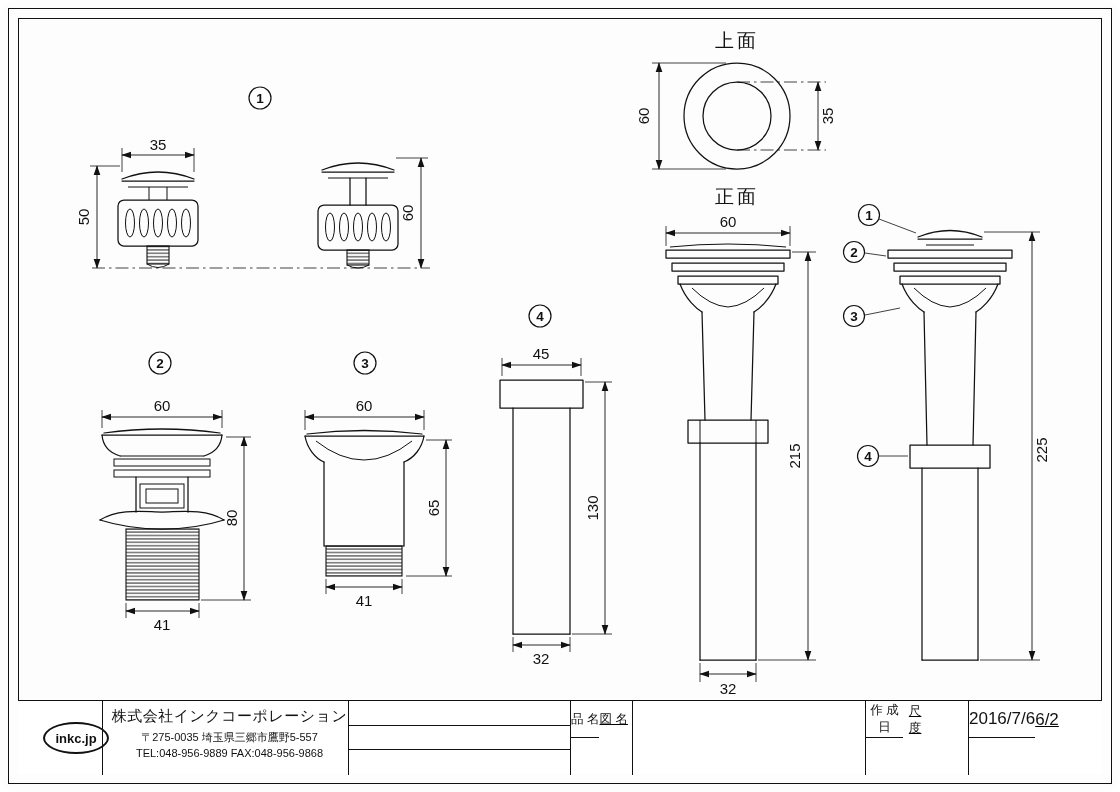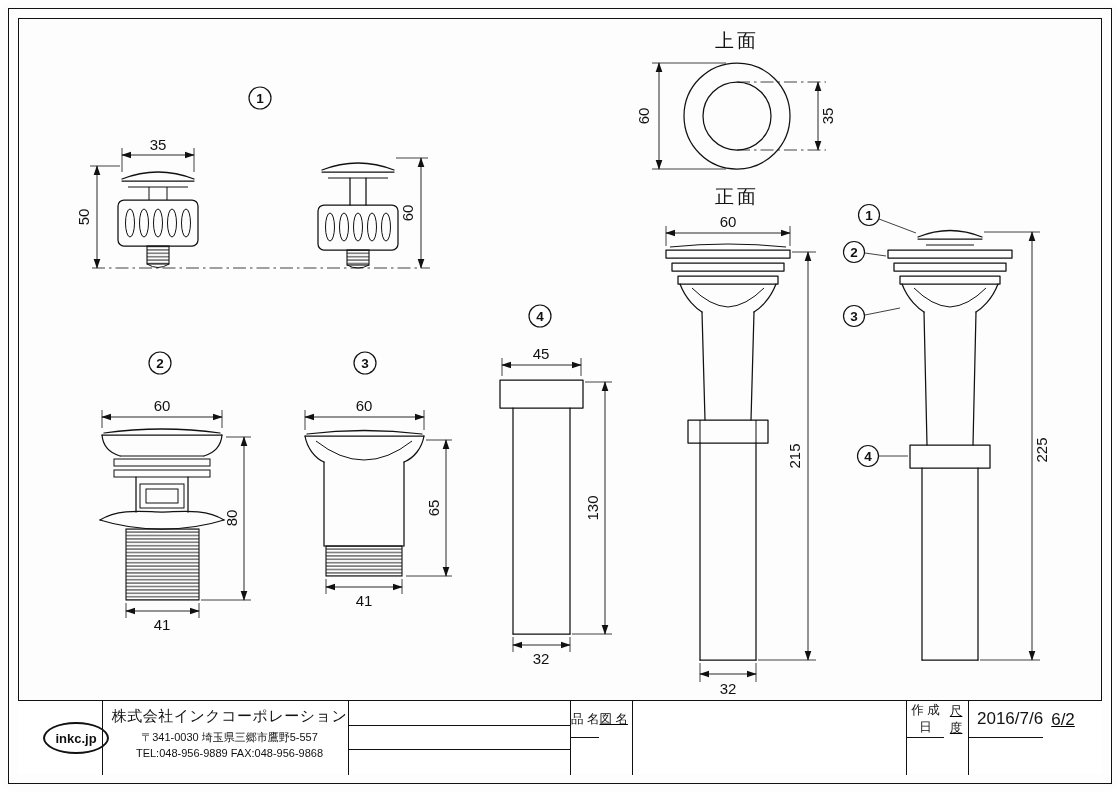--- a/index.html
+++ b/index.html
@@ -34,21 +34,21 @@
   .company .l1 { font-size:15px; color:#111; letter-spacing:0.5px; }
   .company .l2 { font-size:11px; color:#111; margin-top:4px; }
   .company .l3 { font-size:11px; color:#111; margin-top:2px; }
   .rev-row { height:24.66px; border-bottom:1.1px solid #111; }
   .rev-row.last { border-bottom:none; }
   .two-row { display:flex; flex-direction:row; }
   .tr-top { height:37px; border-bottom:1.3px solid #111; display:flex; align-items:center; justify-content:center; }
   .tr-bot { height:37px; display:flex; align-items:center; justify-content:center;text-decoration:underline; }
   .lab { font-size:12.5px; color:#111; }
   .val-pn { font-size:13px; color:#111; }
-  .val-big { font-size:17px; color:#111;margin-left:8px; }
+  .val-big { font-size:17px; color:#111; }
 </style>
 </head>
 <body>
 
 <div class="sheet">
   <div class="border-outer"></div>
   <div class="border-inner"></div>
 
   <svg class="drawing" width="1120" height="700" viewBox="0 0 1120 700">
     <defs>
@@ -302,42 +302,42 @@
   </svg>
 
   <div class="titleblock">
     <div class="tb-cell first" style="left:16px; width:84px;">
       <div class="logo-oval">
         <span style="font-size:13px; font-weight:bold; color:#111;">inkc.jp</span>
       </div>
     </div>
     <div class="tb-cell company" style="left:84px; width:246px;">
       <div class="l1">株式会社インクコーポレーション</div>
-      <div class="l2">〒341-0030 埼玉県三郷市鷹野5-557</div>
+      <div class="l2">〒275-0035 埼玉県三郷市鷹野5-557</div>
       <div class="l3">TEL:048-956-9889 FAX:048-956-9868</div>
     </div>
     <div class="tb-cell" style="left:330px; width:222px;">
       <div class="rev-row"></div>
       <div class="rev-row"></div>
       <div class="rev-row last"></div>
     </div>
     <div class="tb-cell two-row" style="left:552px; width:62px;">
       <div class="tr-top">
           <span class="lab">品 名</span>
         </div>
       <div class="tr-bot">
           <span class="lab">図 名</span>
         </div>
     </div>
     <div class="tb-cell two-row" style="left:614px; width:274px;">
       <div class="tr-bot">
           <span class="val-pn"></span>
         </div>
     </div>
-    <div class="tb-cell two-row" style="left:888px; width:62px;">
+    <div class="tb-cell two-row" style="left:847px; width:62px;">
       <div class="tr-top">
           <span class="lab">作 成 日</span>
         </div>
       <div class="tr-bot">
           <span class="lab">尺 度</span>
         </div>
     </div>
     <div class="tb-cell two-row" style="left:950px; width:134px;">
       <div class="tr-top">
           <span class="val-big">2016/7/6</span>

